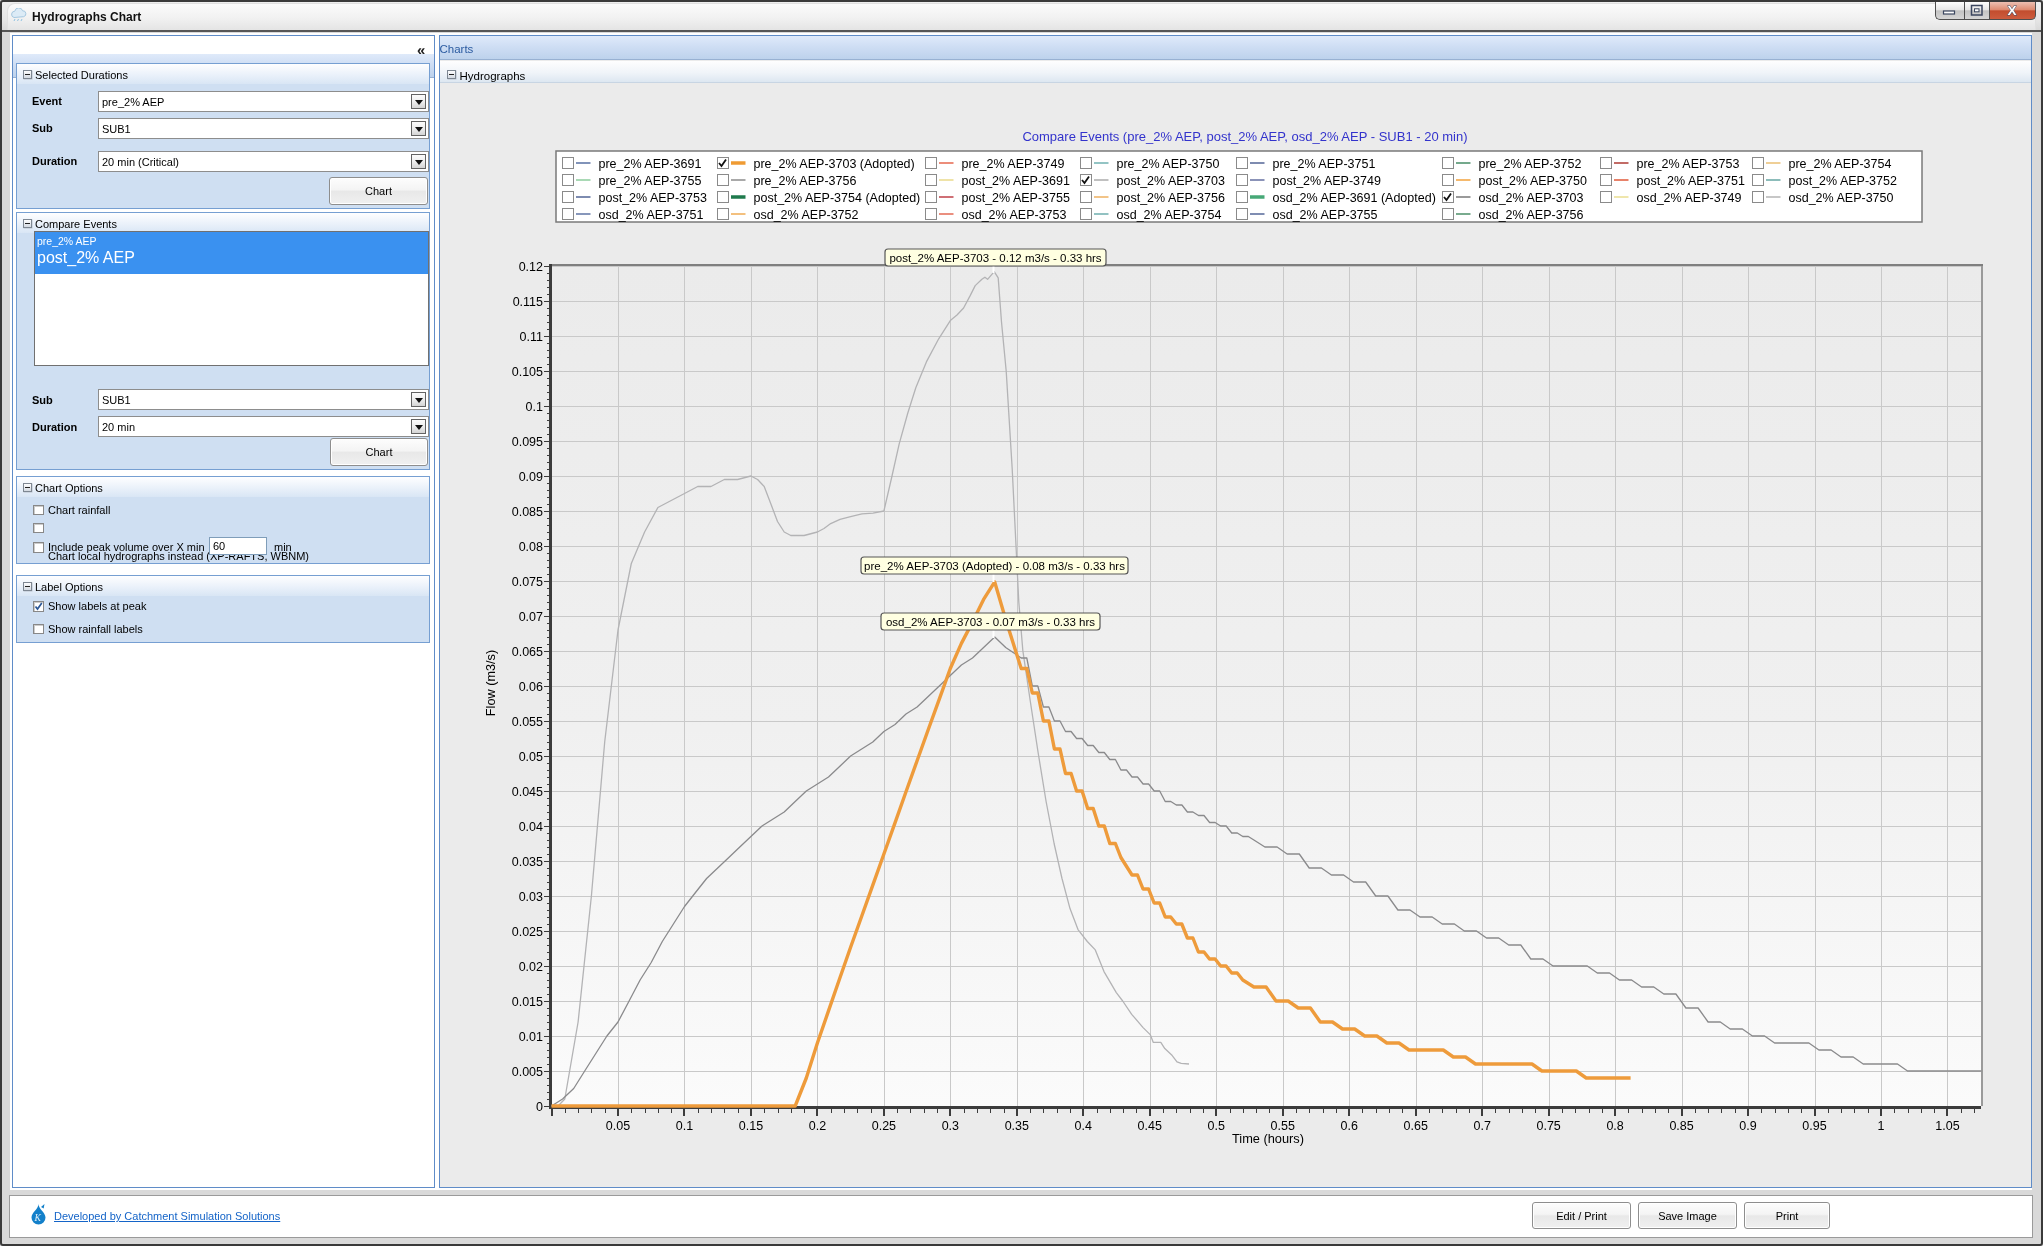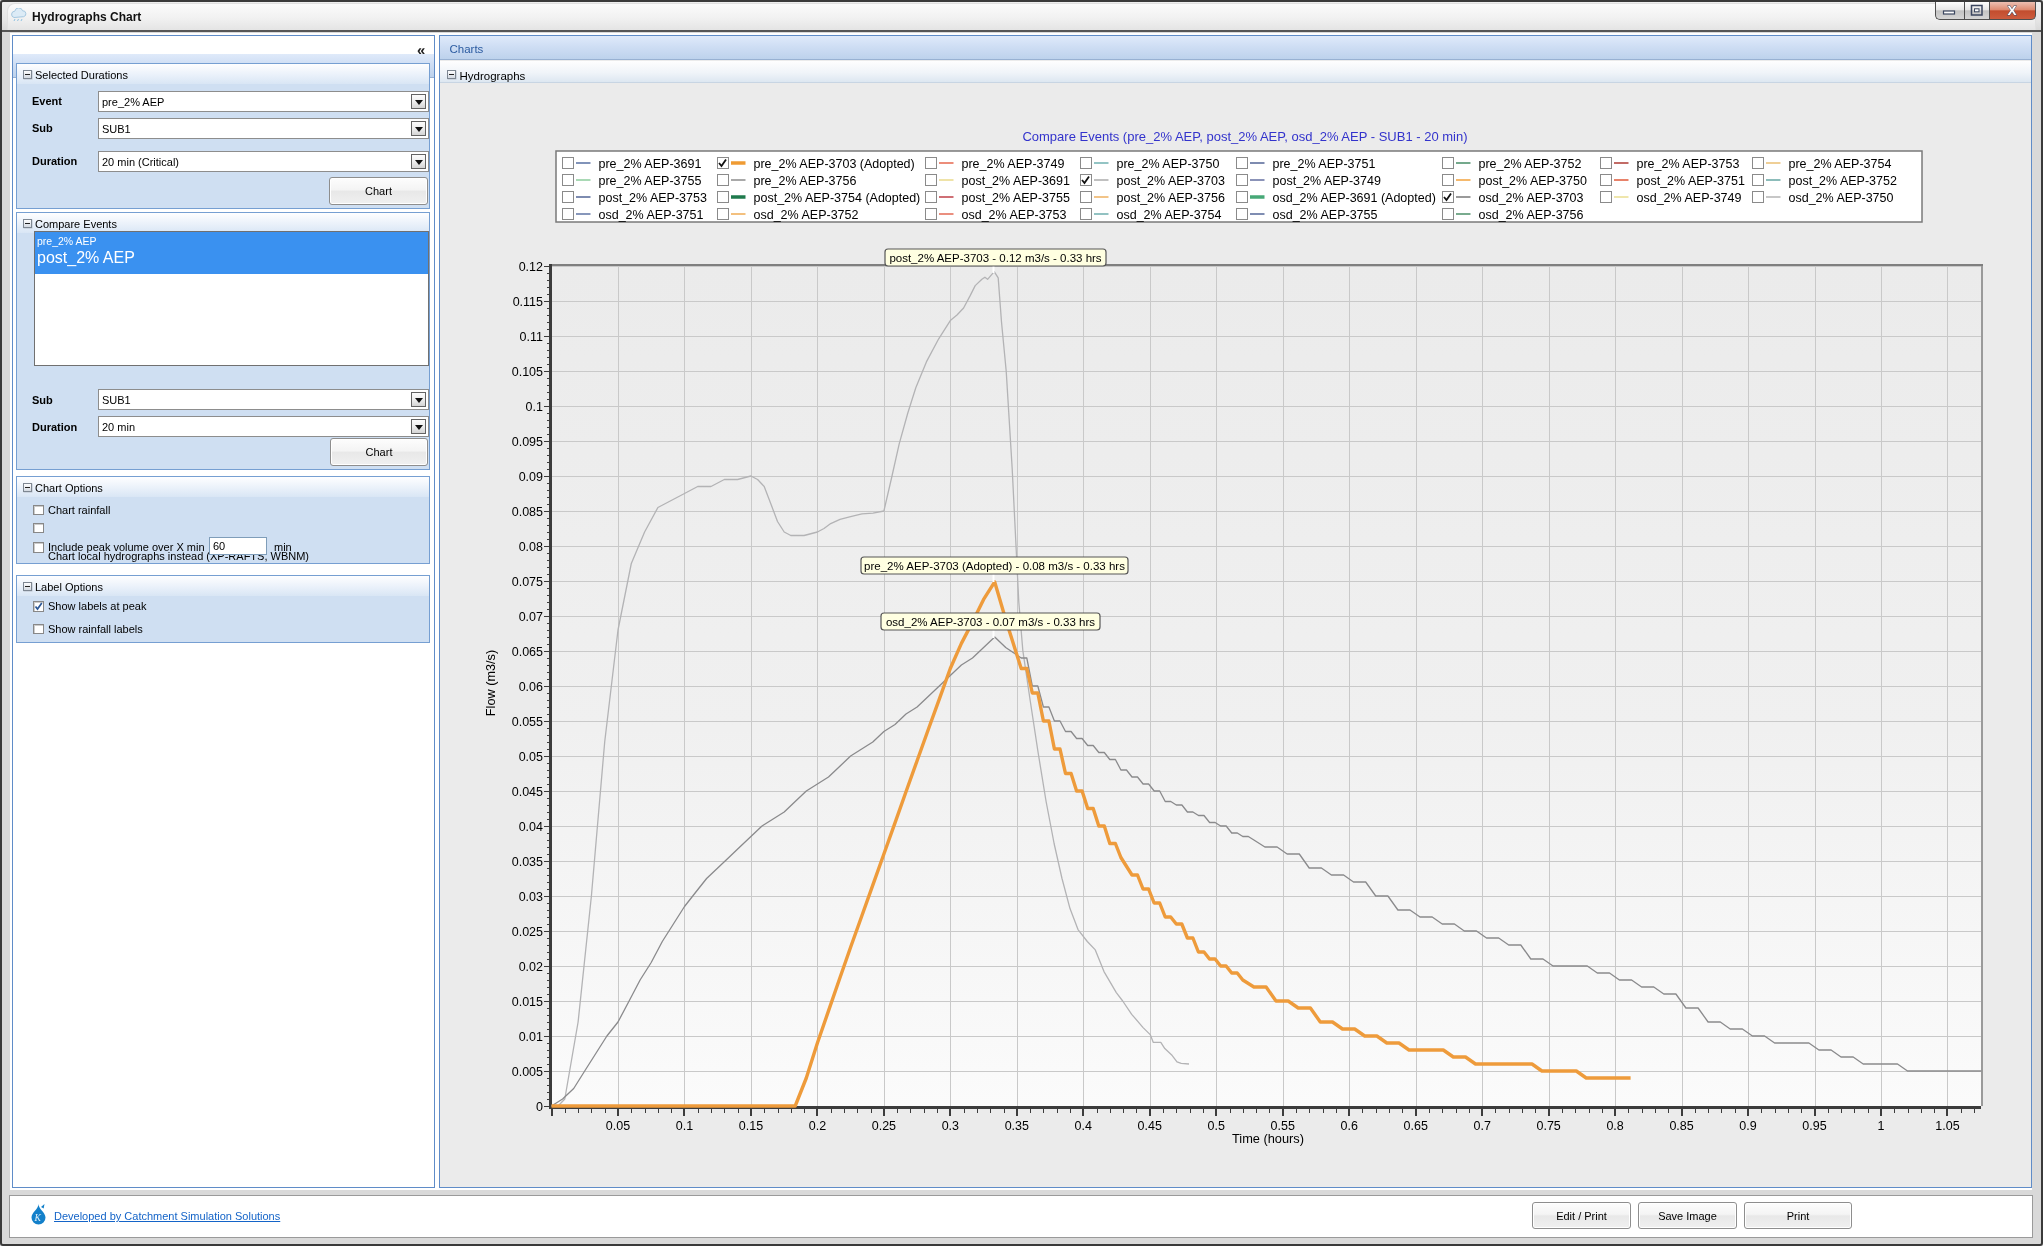--- a/index.html
+++ b/index.html
@@ -120,34 +120,34 @@
 <div class="abs cb" style="left:33px;top:601px;">
     <svg width="13" height="13" viewBox="0 0 13 13" style="position:absolute;left:-2px;top:-2px">
       <path d="M3.5 6.5 L5.5 9 L9.8 3" fill="none" stroke="#2b5796" stroke-width="1.7"></path>
     </svg>
   </div>
 <div class="txt" style="left:48px;top:600px;">Show labels at peak</div>
 <div class="abs cb" style="left:33px;top:623.5px;"></div>
 <div class="txt" style="left:48px;top:622.5px;">Show rainfall labels</div>
 <div class="abs" style="left:437px;top:33px;width:1595px;height:1157px;background:#fff;"></div>
 <div class="abs" style="left:438.5px;top:35px;width:1593px;height:1153px;border:1px solid #5f8cc8;background:#ebebeb;"></div>
-<div class="abs panelhdr" style="left:439.5px;top:36px;width:1591px;height:24px;line-height:22px;padding-left:10px;">Charts</div>
+<div class="abs panelhdr" style="left:439.5px;top:36px;width:1591px;height:24px;line-height:22px;">Charts</div>
 <div class="abs" style="left:439.5px;top:61px;width:1591px;height:22px;background:linear-gradient(180deg,#fefefe 0%,#f0f4f9 55%,#dde7f1 100%);border-bottom:1px solid #c8d5e3;"></div>
 <div class="abs icon-collapse" style="left:447px;top:70px;"></div>
 <div class="txt" style="left:459.5px;top:70px;font-size:11.5px;text-align:center;">Hydrographs</div>
 <div class="abs" style="left:9px;top:1195px;width:2024px;height:43px;background:#fff;border:1px solid #9a9a9a;"></div>
 <svg class="abs" style="left:30px;top:1202px" width="17" height="23" viewBox="0 0 17 23">
 <path d="M8.5 2 C8.5 7 1.5 10.5 1.5 15.5 a7 7 0 0 0 14 0 C15.5 10.5 8.5 7 8.5 2 z" fill="#1380ca"></path>
 <path d="M11 5 l3.5 -3 l-0.8 4.5 z" fill="#1380ca"></path>
 <text x="4.5" y="19" font-size="9.5" fill="#dfeffa" font-family="Liberation Serif, serif" font-style="italic">K</text>
   </svg>
 <a class="abs" style="left:54px;top:1210px;font-size:11px;color:#1464c8;text-decoration:underline;">Developed by Catchment Simulation Solutions</a>
 <div class="abs btn" style="left:1532px;top:1202px;width:99px;height:27px;line-height:26px;">Edit / Print</div>
 <div class="abs btn" style="left:1638px;top:1202px;width:99px;height:27px;line-height:26px;">Save Image</div>
-<div class="abs btn" style="left:1744px;top:1202px;width:108px;height:27px;line-height:26px;">Print</div>
+<div class="abs btn" style="left:1744px;top:1202px;width:86px;height:27px;line-height:26px;">Print</div>
 <div class="abs" id="frame"></div>
 <svg class="abs" style="left:0;top:0;z-index:10;pointer-events:none" width="2043" height="1246" viewBox="0 0 2043 1246" font-family="Liberation Sans, sans-serif">
 <defs>
       <linearGradient id="plotbg" x1="0" y1="0" x2="0" y2="1">
         <stop offset="0" stop-color="#ebebeb"></stop>
         <stop offset="0.55" stop-color="#f0f0f0"></stop>
         <stop offset="1" stop-color="#fbfbfb"></stop>
       </linearGradient>
     </defs>
 <rect x="551.5" y="265.5" width="1429.5" height="840.5" fill="url(#plotbg)"></rect>

